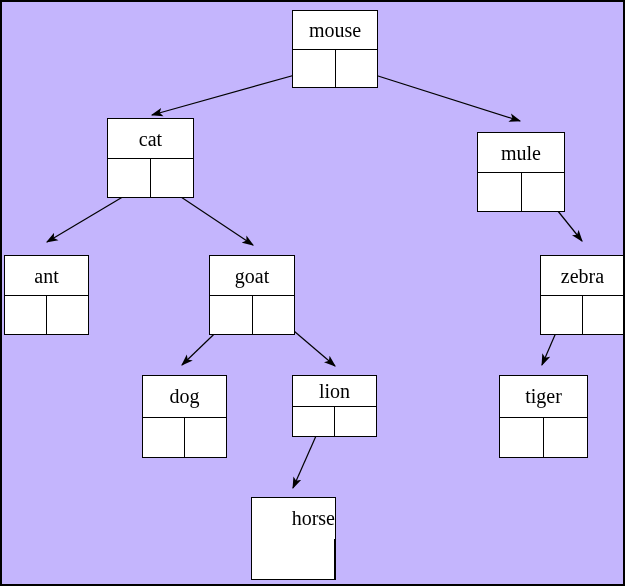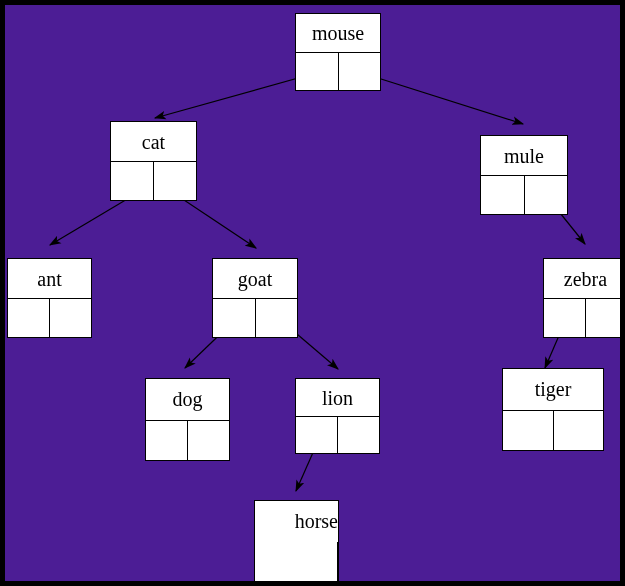--- a/index.html
+++ b/index.html
@@ -4,22 +4,22 @@
 <style>
   html, body {
     margin: 0;
     padding: 0;
     background: #ffffff;
   }
   #canvas {
     position: relative;
     width: 625px;
     height: 586px;
-    background: #4c1d95;
-    border: 5px solid #000000;
+    background: #c4b5fd;
+    border: 2px solid #000000;
     box-sizing: border-box;
     overflow: hidden;
     font-family: "Liberation Serif", "DejaVu Serif", serif;
   }
   #edge-layer {
     position: absolute;
     left: 0;
     top: 0;
     width: 625px;
     height: 586px;
@@ -122,28 +122,28 @@
           <div class="ptr right"></div>
         </div>
       </div>
       <div class="node" style="left: 140px; top: 373px; width: 85px; height: 83px; border-color: rgb(0, 0, 0); background: rgb(255, 255, 255);">
         <div class="node-label">dog</div>
         <div class="node-pointers">
           <div class="ptr left"></div>
           <div class="ptr right"></div>
         </div>
       </div>
-      <div class="node" style="left: 290px; top: 373px; width: 85px; height: 76px; border-color: rgb(0, 0, 0); background: rgb(255, 255, 255);">
+      <div class="node" style="left: 290px; top: 373px; width: 85px; height: 62px; border-color: rgb(0, 0, 0); background: rgb(255, 255, 255);">
         <div class="node-label">lion</div>
         <div class="node-pointers">
           <div class="ptr left"></div>
           <div class="ptr right"></div>
         </div>
       </div>
-      <div class="node" style="left: 497px; top: 363px; width: 102px; height: 83px; border-color: rgb(0, 0, 0); background: rgb(255, 255, 255);">
+      <div class="node" style="left: 497px; top: 373px; width: 89px; height: 83px; border-color: rgb(0, 0, 0); background: rgb(255, 255, 255);">
         <div class="node-label">tiger</div>
         <div class="node-pointers">
           <div class="ptr left"></div>
           <div class="ptr right"></div>
         </div>
       </div>
       <div class="node" style="left: 249px; top: 495px; width: 85px; height: 83px; border-color: rgb(0, 0, 0); background: rgb(255, 255, 255); align-items: flex-end;">
         <div class="node-label">horse</div>
         <div class="node-pointers">
           <div class="ptr left"></div>

